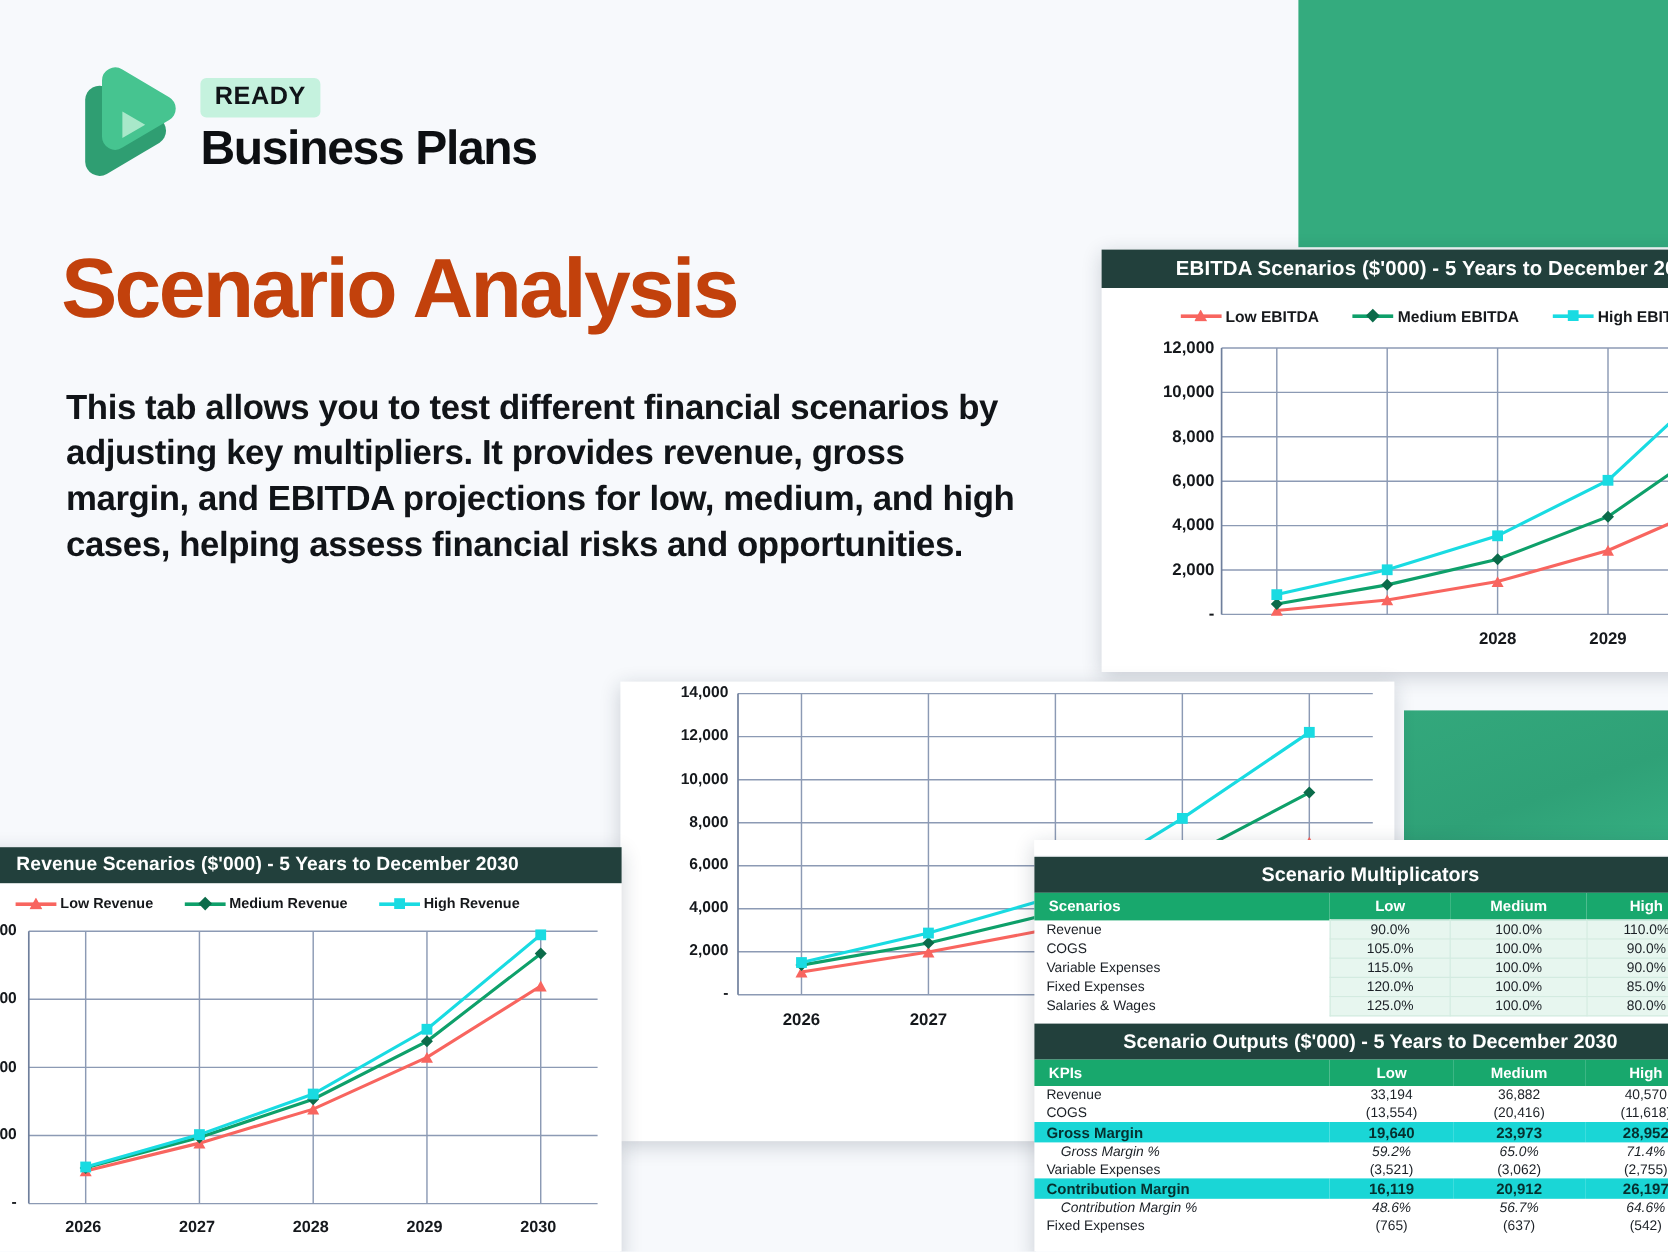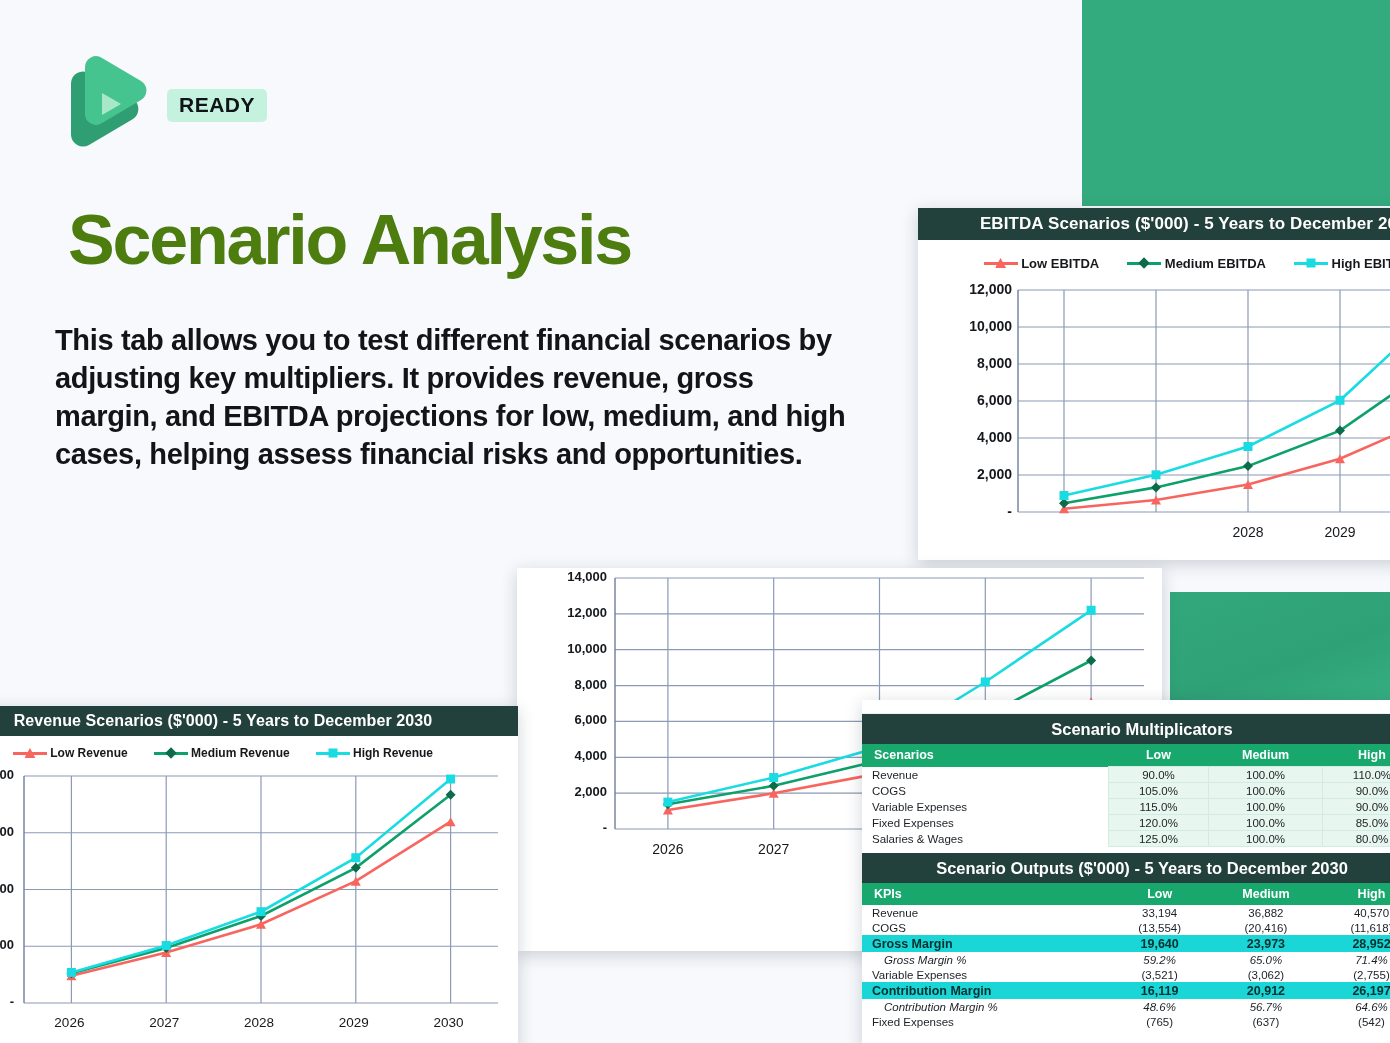--- a/index.html
+++ b/index.html
@@ -33,23 +33,23 @@
     font-family: "Liberation Sans", sans-serif;
   }
   .brand-name {
     font-size: 40px; font-weight: 800; letter-spacing: -1.1px;
     color: #0d0f12; line-height: 1.05; margin-top: 3px;
     font-family: "Liberation Sans", sans-serif;
   }
 
   
   .page-title {
-    position: absolute; left: 68px; top: 205px;
+    position: absolute; left: 51px; top: 205px;
     font-size: 70px; font-weight: 800; letter-spacing: -2.2px;
-    color: #4d7c0f; line-height: 1;
+    color: #c2410c; line-height: 1;
     font-family: "Liberation Sans", sans-serif;
   }
   .page-desc {
     position: absolute; left: 55px; top: 322px; width: 800px;
     font-size: 29px; font-weight: 600; line-height: 1.31;
     color: #111418; letter-spacing: -.35px;
   }
 
   
   .card { position: absolute; background: #fff; box-shadow: 0 4px 16px rgba(25,40,60,.20); }
@@ -68,21 +68,21 @@
   .lg-low   .legend-line { background: #f8655f; }
   .lg-low   .legend-line::after { background: #f8655f; clip-path: polygon(50% 0,100% 100%,0 100%); width: 11px; height: 10px; }
   .lg-med   .legend-line { background: #0ea06a; }
   .lg-med   .legend-line::after { background: #0b6b4a; transform: translate(-50%,-50%) rotate(45deg); width: 8px; height: 8px; }
   .lg-high  .legend-line { background: #19dbe2; }
   .lg-high  .legend-line::after { background: #19dbe2; }
 
   .plot { position: relative; }
   .plot svg { display: block; }
   .ytick { position: absolute; font-weight: 700; color: #15181c; text-align: right; }
-  .xtick { position: absolute; font-weight: 400; color: #15181c; text-align: center; }
+  .xtick { position: absolute; font-weight: 700; color: #15181c; text-align: center; }
 
   
   #ebitda-card { left: 918px; top: 208px; width: 560px; height: 352px; }
   #ebitda-card .card-title { height: 32px; line-height: 32px; font-size: 17px; }
   #ebitda-card .legend { gap: 28px; height: 30px; font-size: 13px; margin-top: 8px; }
   #ebitda-card .ytick { font-size: 14px; width: 60px; }
   #ebitda-card .xtick { font-size: 14px; width: 60px; }
 
   
   #gm-card { left: 517px; top: 568px; width: 645px; height: 383px; }
@@ -128,20 +128,21 @@
 <div class="brand">
   <div class="logo-mark">
     <svg width="92" height="100" viewBox="0 0 92 100">
       <path d="M16 28 a12 12 0 0 1 18-10 L78 44 a12 12 0 0 1 0 20 L34 90 a12 12 0 0 1 -18 -10 Z" fill="#2f9e72"></path>
       <path d="M30 12 a11 11 0 0 1 17-9 L86 26 a11 11 0 0 1 0 19 L47 68 a11 11 0 0 1 -17 -9 Z" fill="#46c490"></path>
       <path d="M47 38 L66 49 L47 60 Z" fill="#a8e8c9"></path>
     </svg>
   </div>
   <div class="brand-text">
     <span class="ready-badge">READY</span>
+    <span class="brand-name">Business Plans</span>
   </div>
 </div>
 
 <h1 class="page-title">Scenario Analysis</h1>
 <p class="page-desc">This tab allows you to test different financial scenarios by adjusting key multipliers. It provides revenue, gross margin, and EBITDA projections for low, medium, and high cases, helping assess financial risks and opportunities.</p>
 
 <div class="card" id="ebitda-card">
   <div class="card-title">EBITDA Scenarios ($'000) - 5 Years to December 2030</div>
   <div class="legend">
     <span class="legend-item lg-low">

